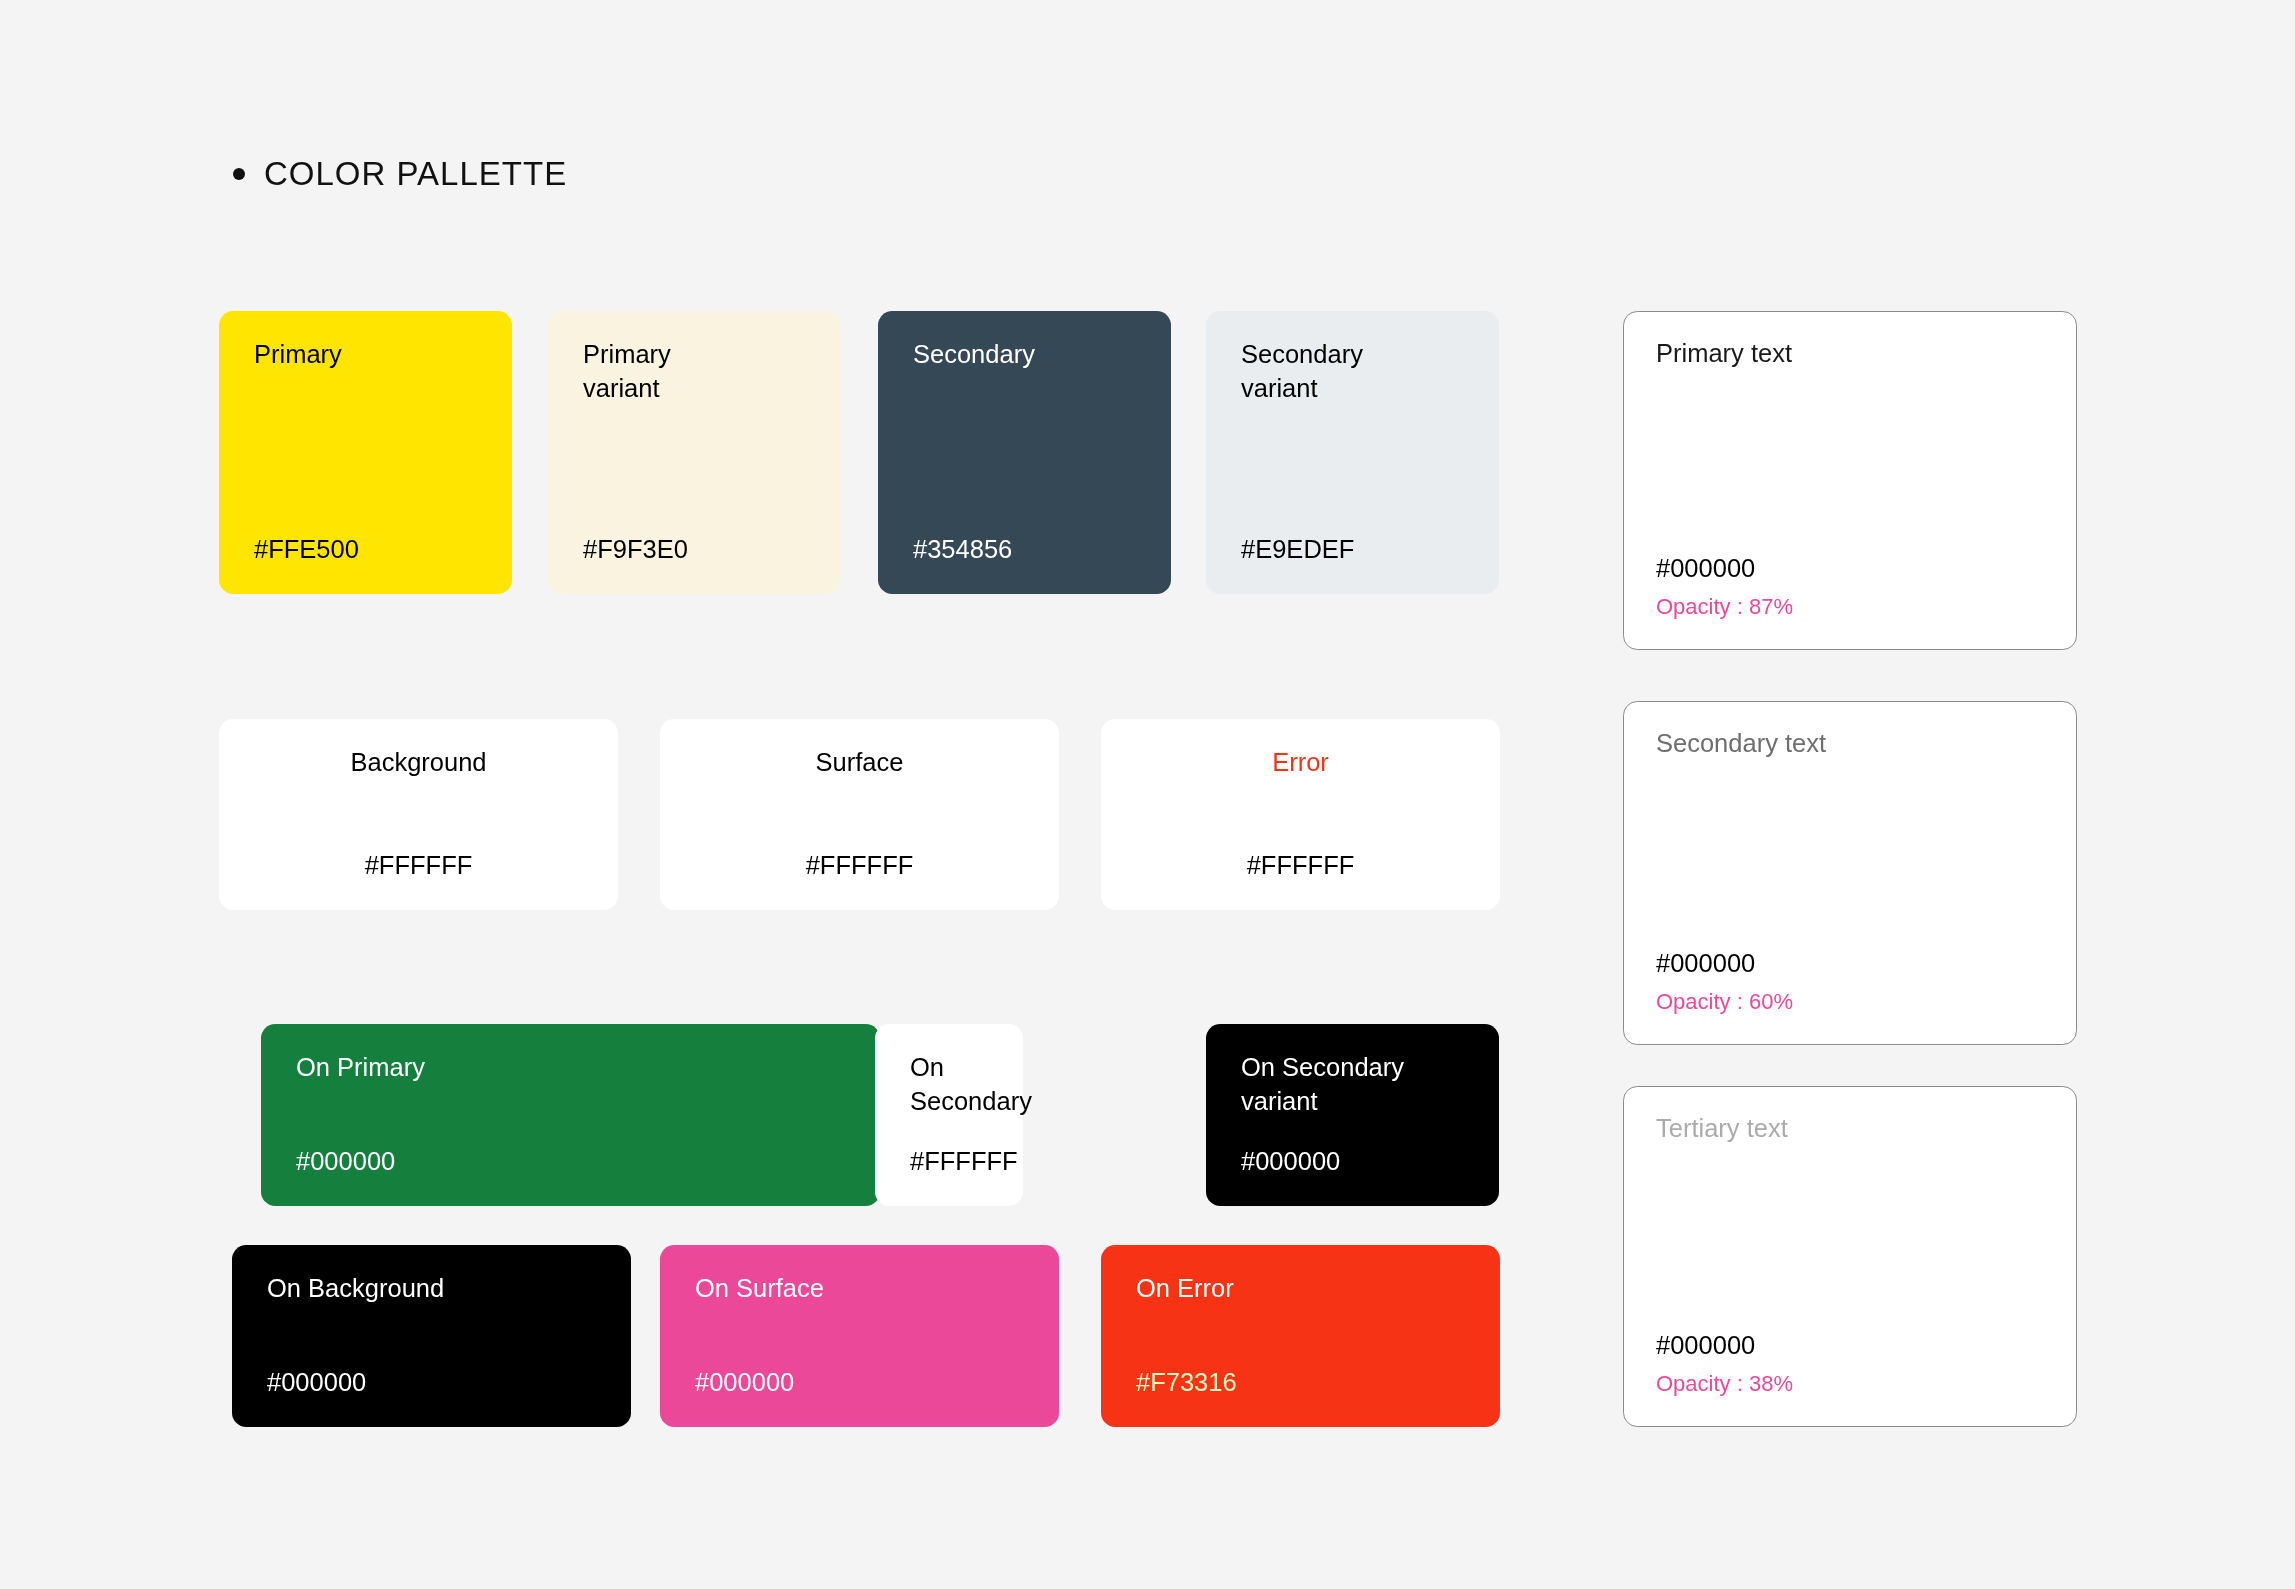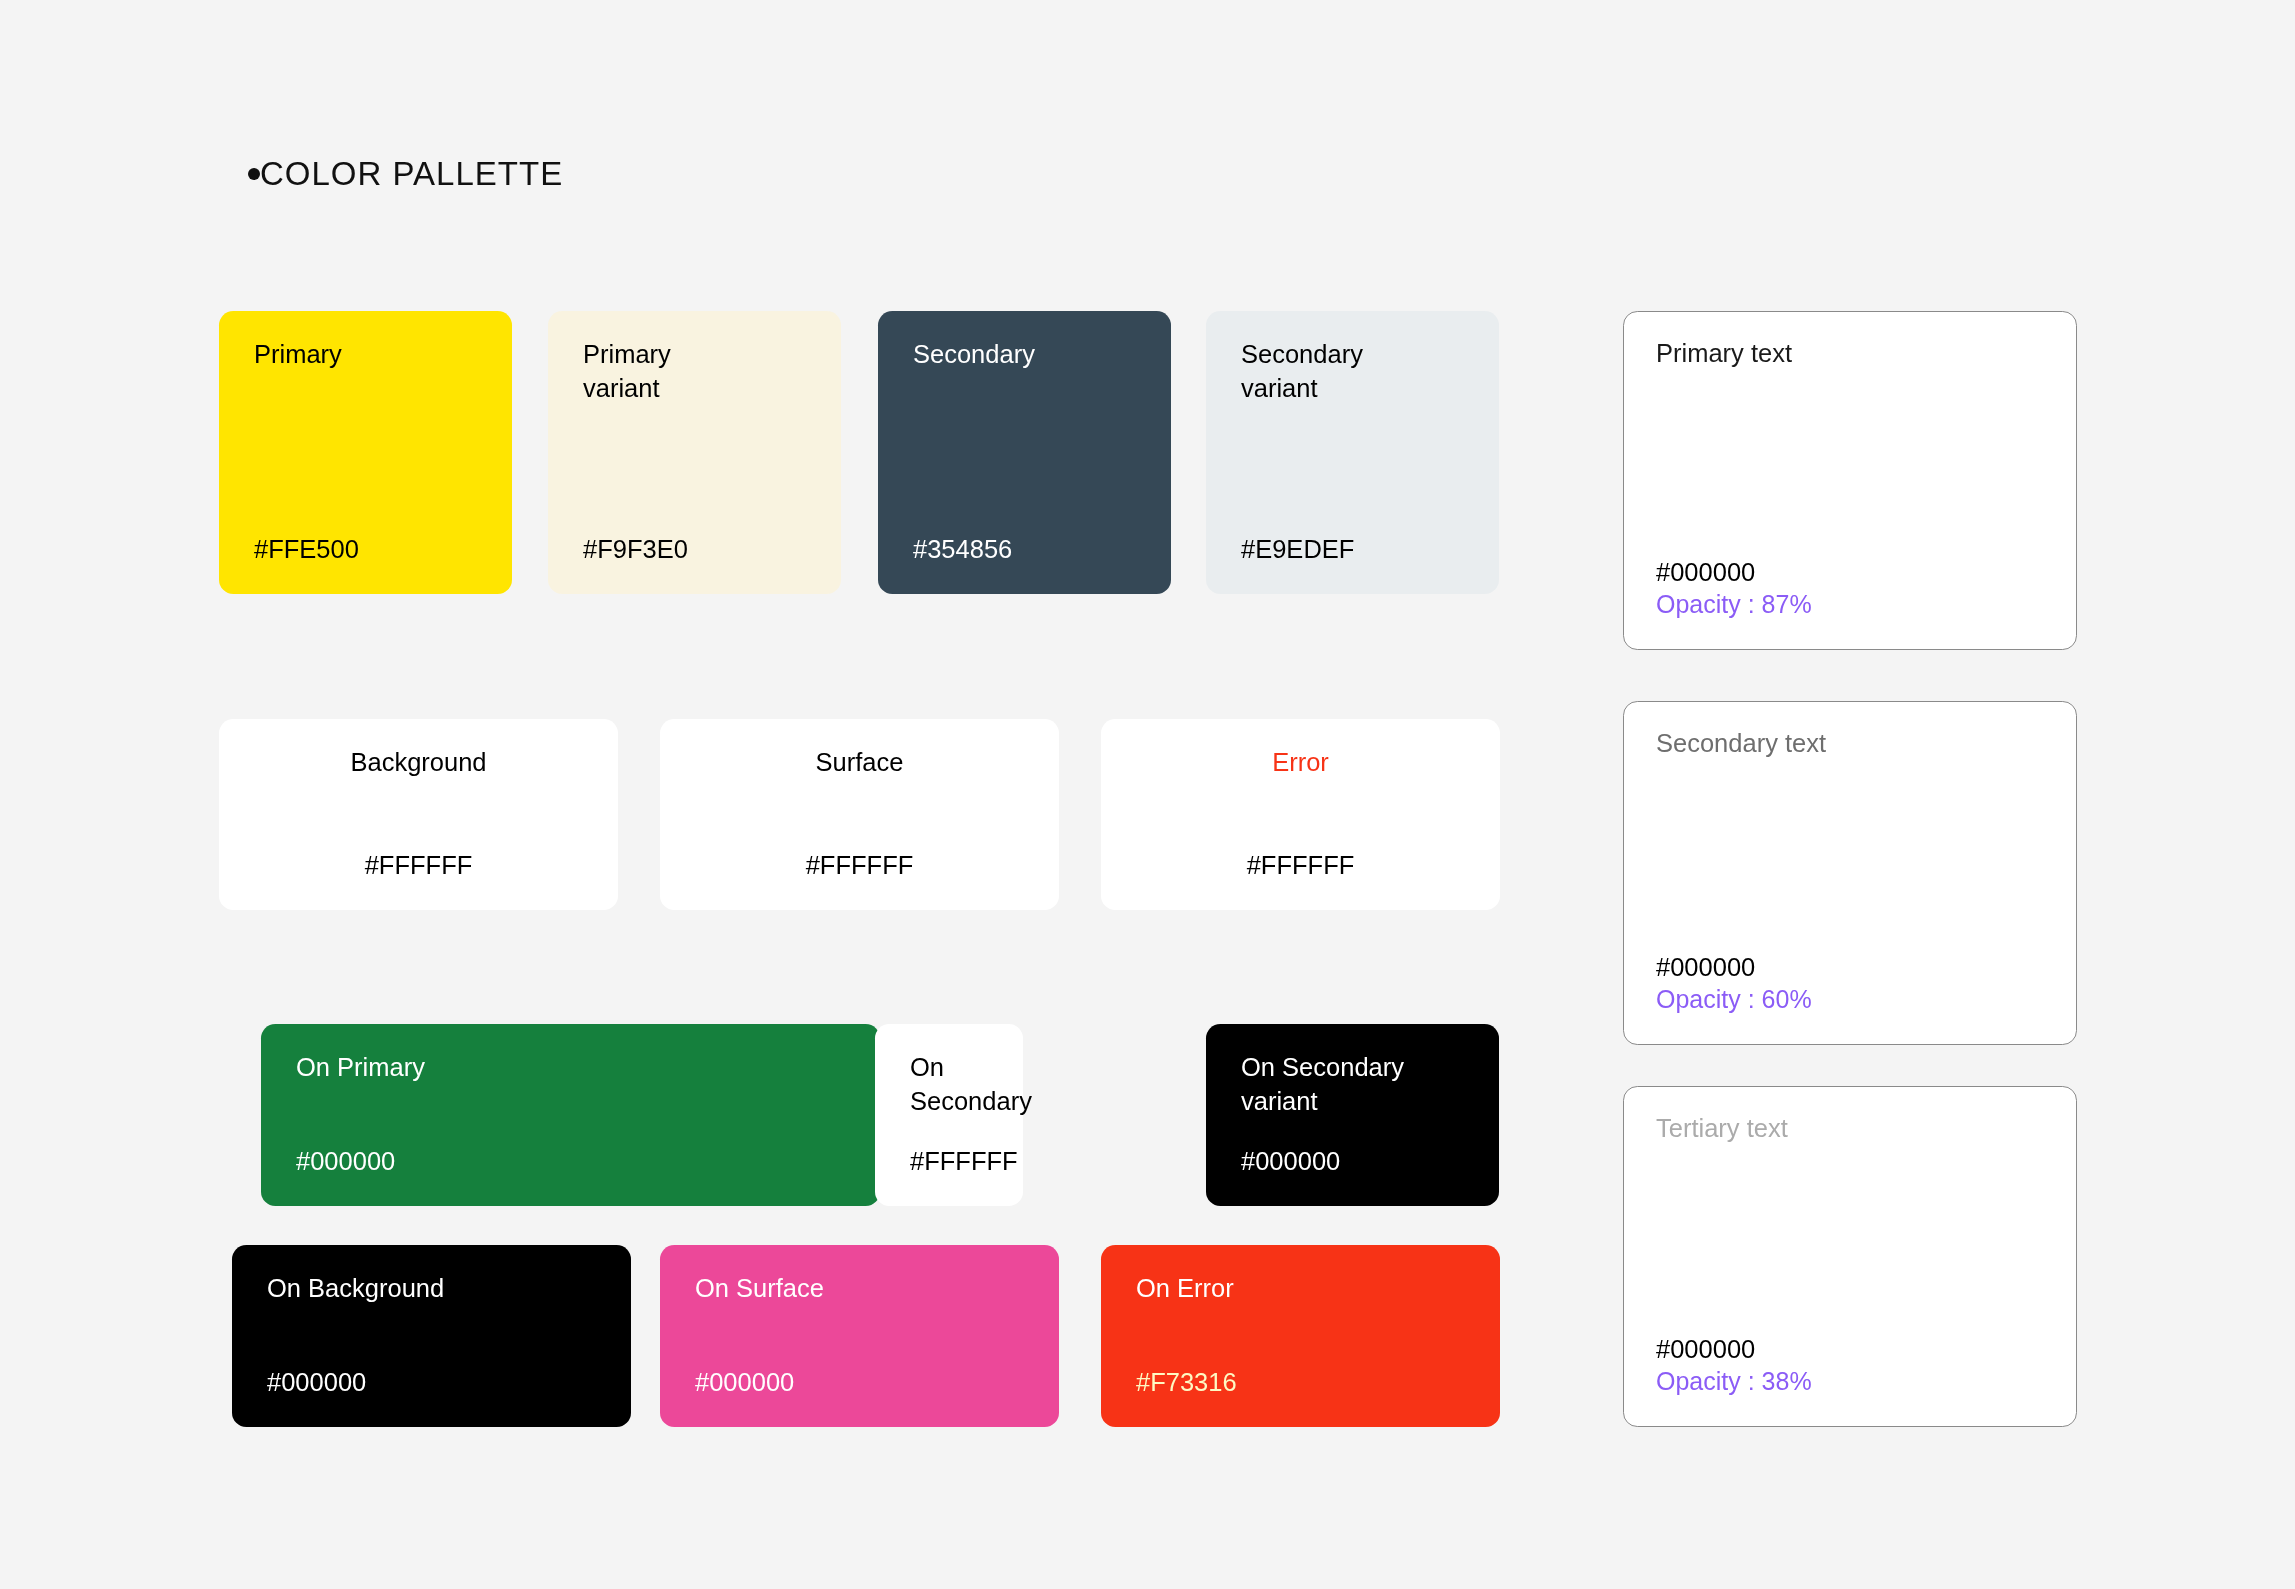--- a/index.html
+++ b/index.html
@@ -15,24 +15,25 @@
   .page {
     position: relative;
     width: 2295px;
     height: 1589px;
     background: #f4f4f4;
   }
 
   
   .title-row {
     position: absolute;
-    left: 248px;
+    left: 233px;
     top: 155px;
     display: flex;
     align-items: center;
+    gap: 19px;
   }
   .title-bullet {
     width: 12px;
     height: 12px;
     border-radius: 50%;
     background: #111111;
     flex: none;
   }
   .title-text {
     font-size: 33px;
@@ -96,21 +97,21 @@
     border-radius: 14.3px;
     border: 0.8px solid #8a8a8a;
     background: #ffffff;
     padding: 25.5px 32px 29px 32px;
     display: flex;
     flex-direction: column;
     justify-content: space-between;
   }
   .tcard .t-label { font-size: 25.5px; line-height: 1.25; }
   .tcard .t-hex { font-size: 25.5px; line-height: 1.25; color: #000000; }
-  .tcard .t-opacity { font-size: 25px; line-height: 1.25; color: #8b5cf6; }
+  .tcard .t-opacity { font-size: 22px; line-height: 1.25; color: #ec4899; margin-top: 8px; }
   .tcard .t-bottom { display: flex; flex-direction: column; }
 
   .t1 { top: 311px;  height: 339px; }
   .t2 { top: 701px;  height: 344px; }
   .t3 { top: 1086px; height: 341px; }
 </style>
 </head>
 <body style="background: rgb(244, 244, 244);">
 
 <div class="page">

